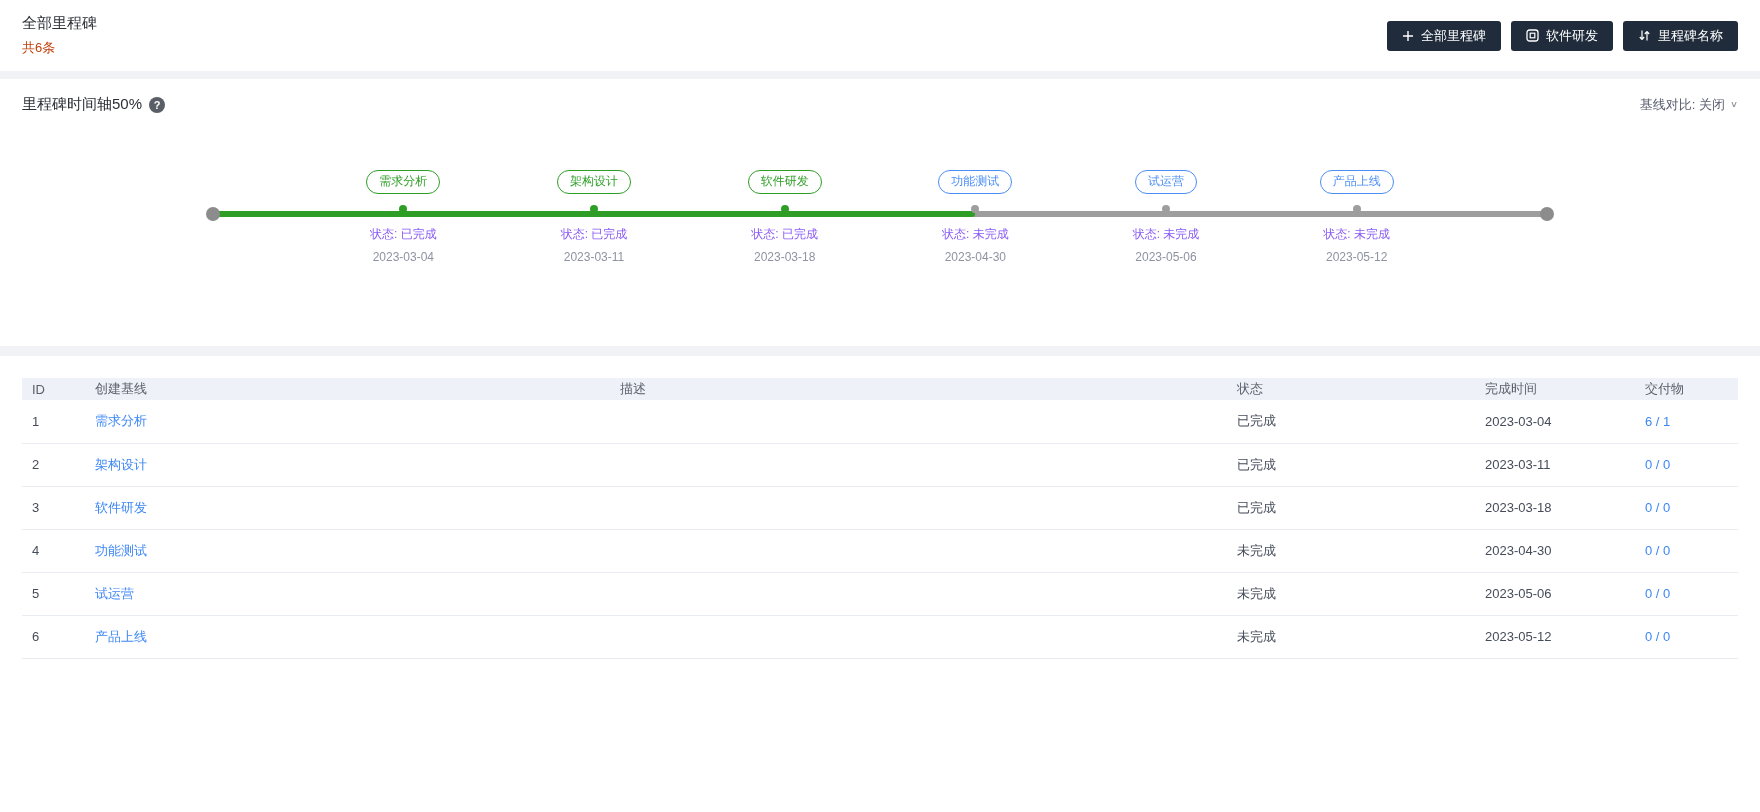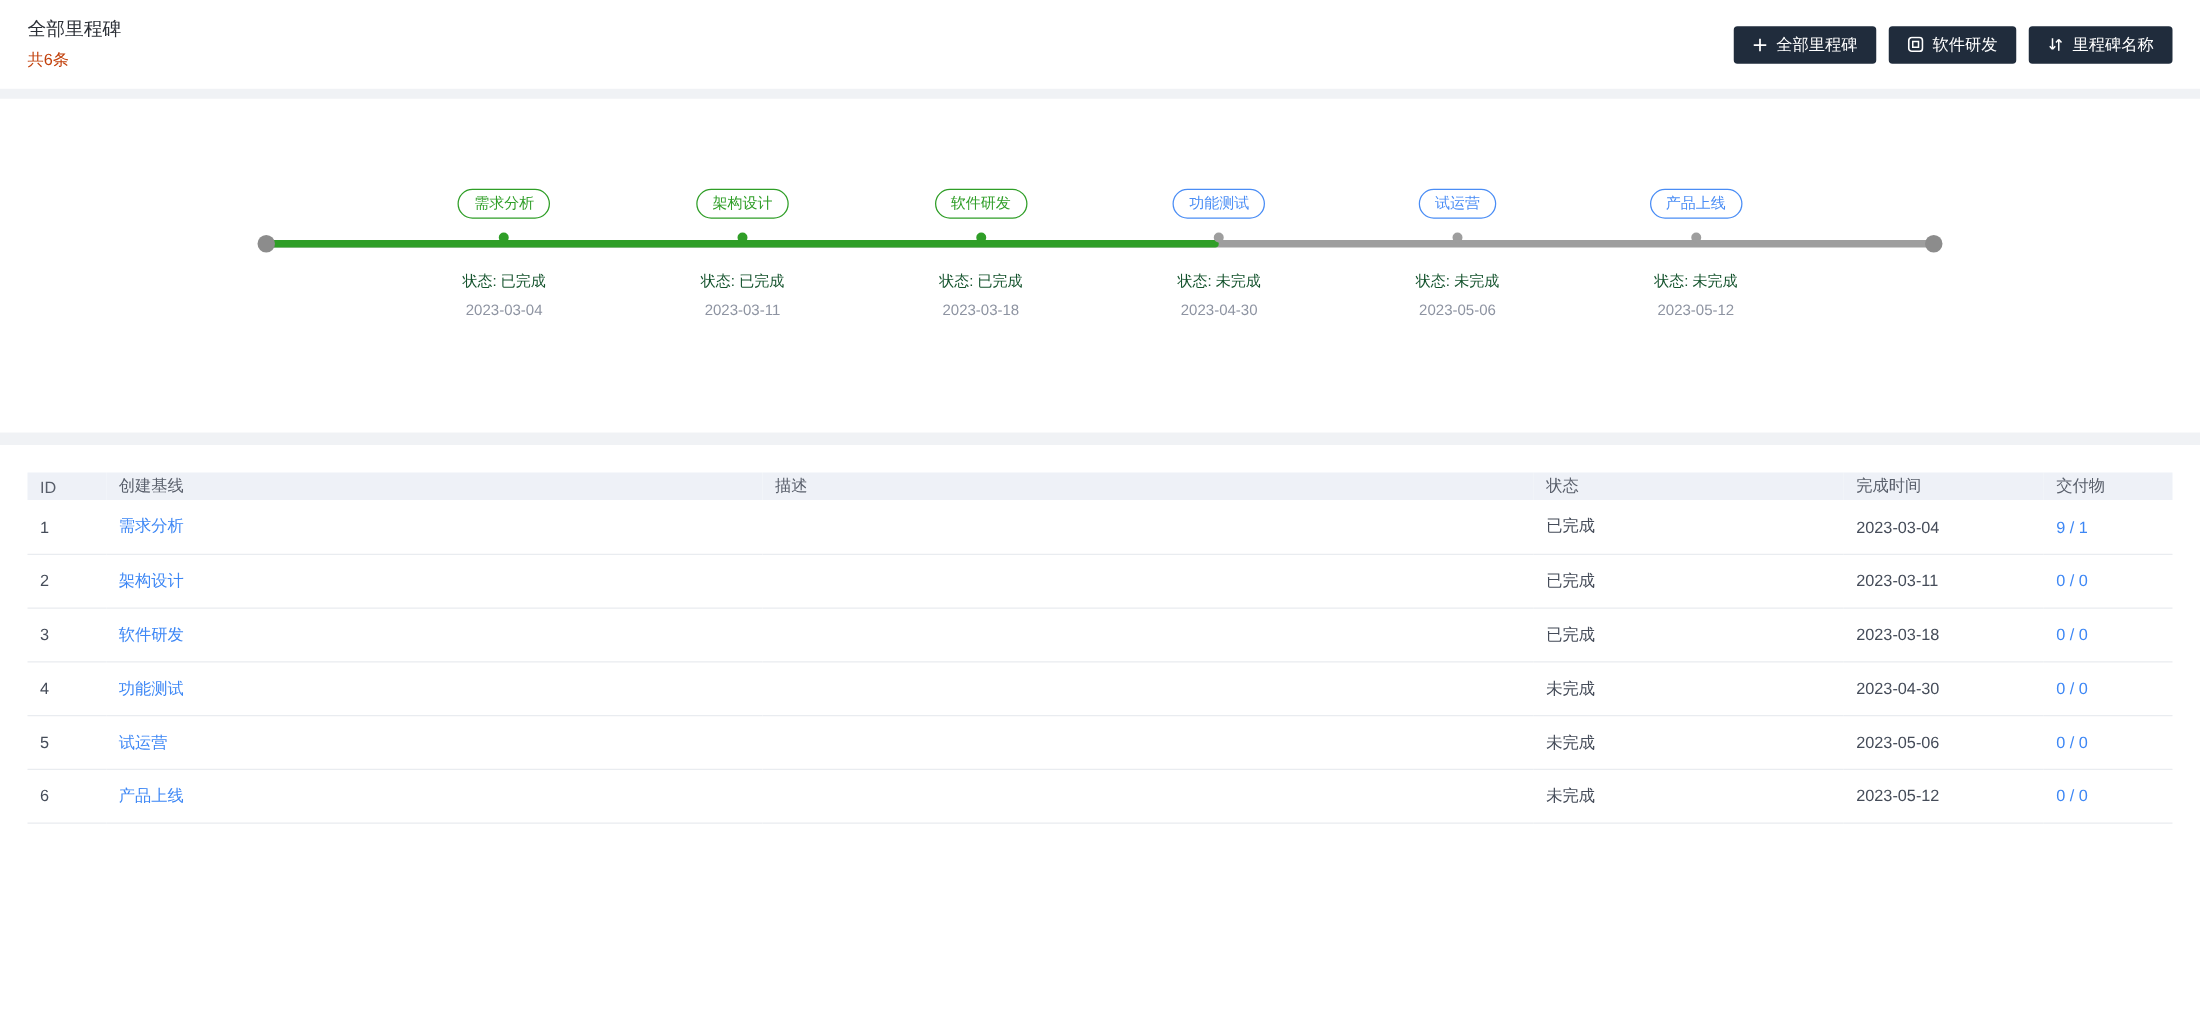--- a/index.html
+++ b/index.html
@@ -63,21 +63,21 @@
     font-size:12px; background:#fff; border:1.5px solid; cursor:pointer; white-space:nowrap;
   }
   .ms-node.state-done .ms-pill { border-color:#2f9e27; color:#2f9e27; }
   .ms-node.state-todo .ms-pill { border-color:#4a8df5; color:#4a8df5; }
   .ms-dot {
     margin-top:11px; width:8px; height:8px; border-radius:50%;
     background:#fff; border:4px solid #9e9e9e;
   }
   .ms-node.state-done .ms-dot { border-color:#2f9e27; }
   .ms-node.state-todo .ms-dot { border-color:#9e9e9e; }
-  .ms-status { margin-top:23px; font-size:12px; color:#14532d; }
+  .ms-status { margin-top:13px; font-size:12px; color:#8b5cf6; }
   .ms-date   { margin-top:7px;  font-size:12px; color:#8d93a1; }
 
   
   .table-card { margin-top:10px; padding:22px 22px 0; flex:1; }
   table { width:100%; border-collapse:collapse; table-layout:fixed; }
   col.c-id{width:63px;} col.c-name{width:525px;} col.c-desc{width:617px;}
   col.c-status{width:248px;} col.c-date{width:160px;} col.c-deliv{width:auto;}
   thead th {
     background:#eef1f7; height:22px; font-size:13px; font-weight:normal;
     color:#595f6b; text-align:left; padding:0 10px;
@@ -120,20 +120,30 @@
             <path d="M4 1.5v9M4 10.5L1.8 8M4 10.5L6.2 8" stroke="#fff" stroke-width="1.2" fill="none"></path>
             <path d="M9 11.5v-9M9 2.5L6.8 5M9 2.5L11.2 5" stroke="#fff" stroke-width="1.2" fill="none"></path>
           </svg>
       </span>
       <span>里程碑名称</span>
     </button>
   </div>
 </div>
 
 <div class="card timeline-card">
+  <div class="tc-head">
+    <div class="tc-title-wrap">
+      <span class="tc-title">里程碑时间轴50%</span>
+      <span class="help-badge">?</span>
+    </div>
+    <div class="baseline-toggle">
+      <span>基线对比: 关闭</span>
+      <span class="chevron">∨</span>
+    </div>
+  </div>
 
   <div class="timeline-wrap">
     <div class="tl-line"></div>
     <div class="tl-line-done"></div>
     <div class="tl-cap start"></div>
     <div class="tl-cap end"></div>
 
       <div class="ms-node state-done" style="left: 22.2222%;">
         <div class="ms-pill">需求分析</div>
         <div class="ms-dot"></div>
@@ -199,21 +209,21 @@
       </tr>
     </thead>
     <tbody>
 
         <tr>
           <td>1</td>
           <td><span class="link">需求分析</span></td>
           <td></td>
           <td>已完成</td>
           <td>2023-03-04</td>
-          <td><span class="link">9 / 1</span></td>
+          <td><span class="link">6 / 1</span></td>
         </tr>
 
         <tr>
           <td>2</td>
           <td><span class="link">架构设计</span></td>
           <td></td>
           <td>已完成</td>
           <td>2023-03-11</td>
           <td><span class="link">0 / 0</span></td>
         </tr>

